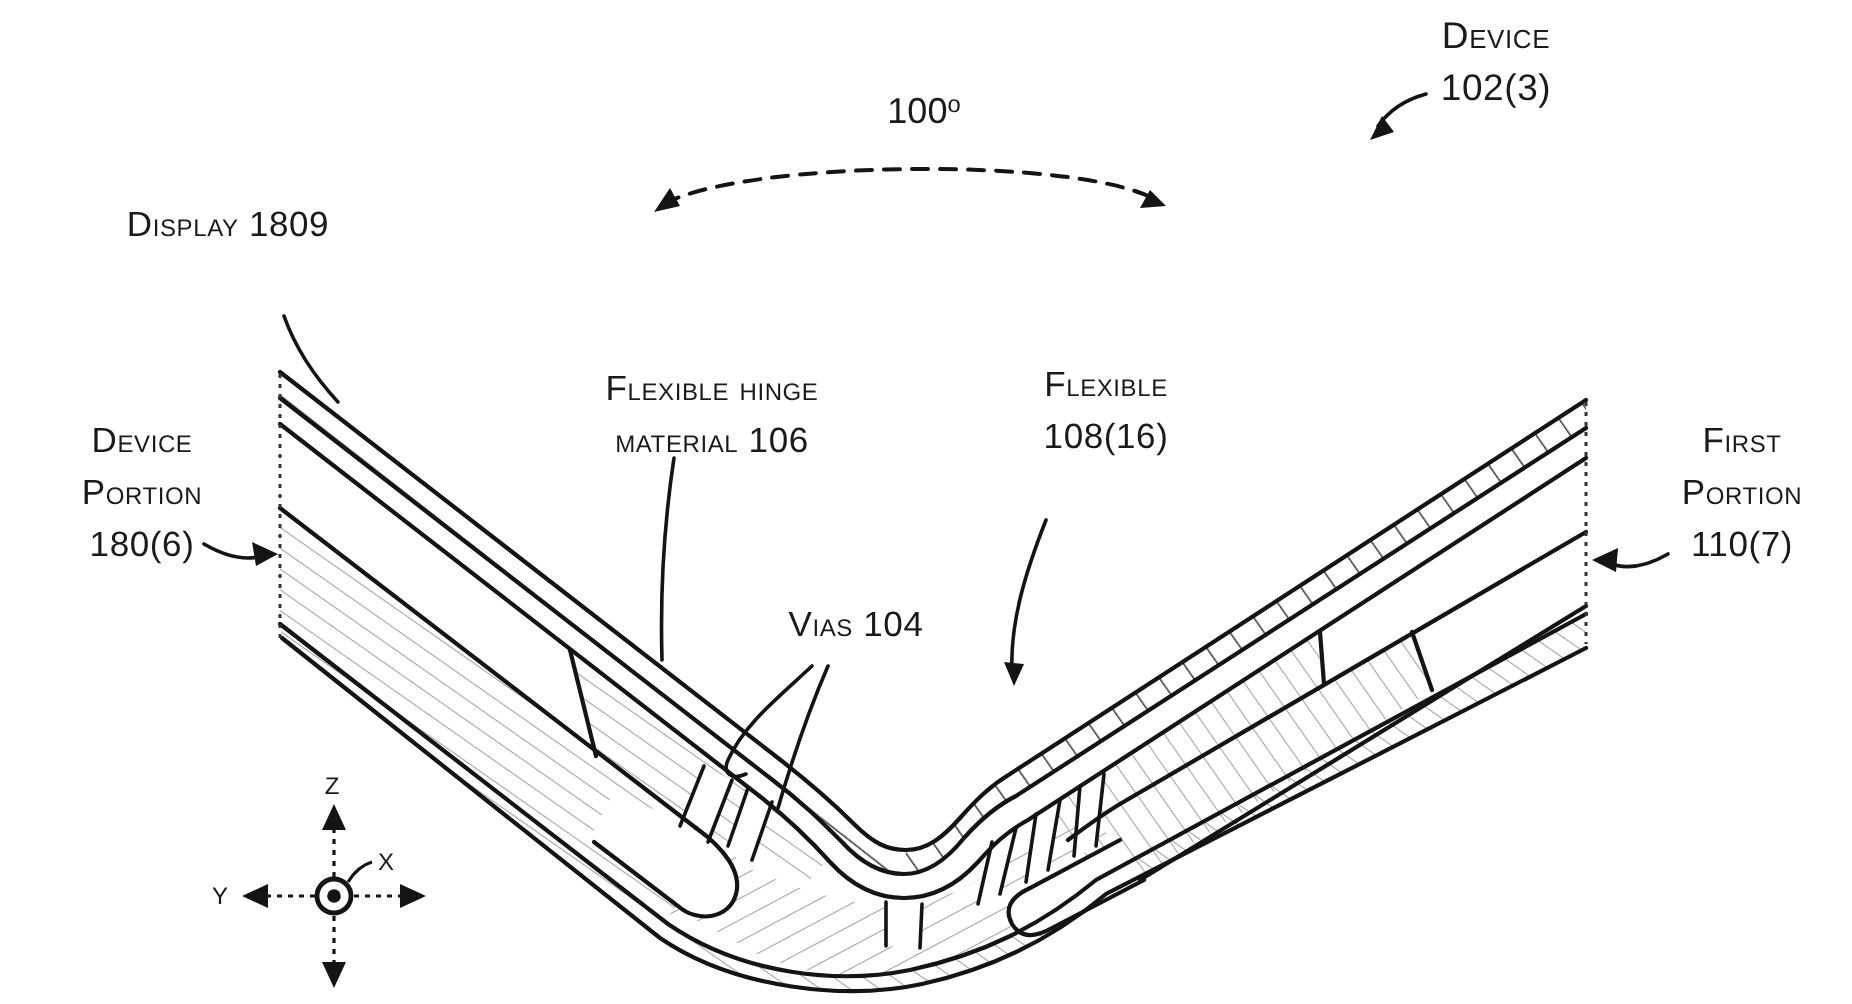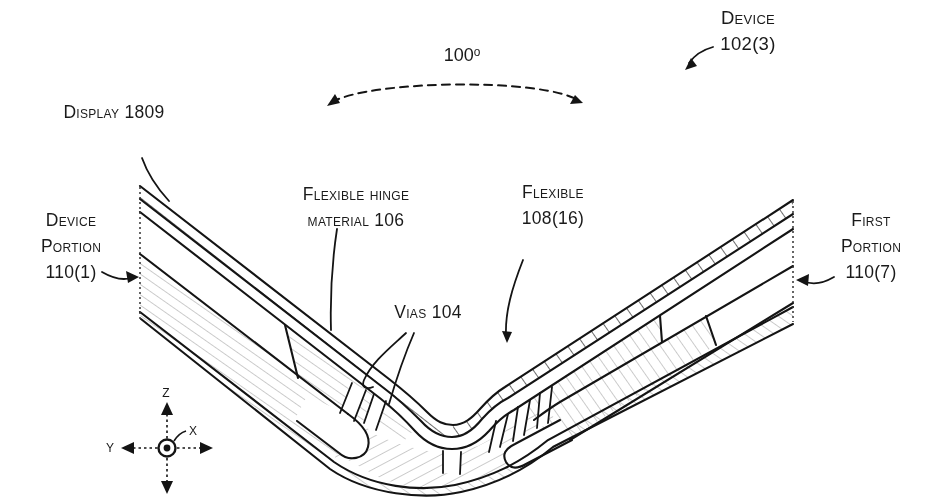--- a/index.html
+++ b/index.html
@@ -169,21 +169,21 @@
 
 <div class="angle" style="left:462px;top:45px;text-align:right;"><span style="display:inline">100</span><sup>o</sup></div>
 
 <div class="lbl" style="left:114px;top:99px;">
   <span>Display 1809</span>
 </div>
 
 <div class="lbl" style="left:71px;top:207px;">
   <span>Device</span>
   <span>Portion</span>
-  <span>110(1)</span>
+  <span>180(6)</span>
 </div>
 
 <div class="lbl" style="left:356px;top:181px;">
   <span>Flexible hinge</span>
   <span>material 106</span>
 </div>
 
 <div class="lbl" style="left:553px;top:179px;">
   <span>Flexible</span>
   <span>108(16)</span>

